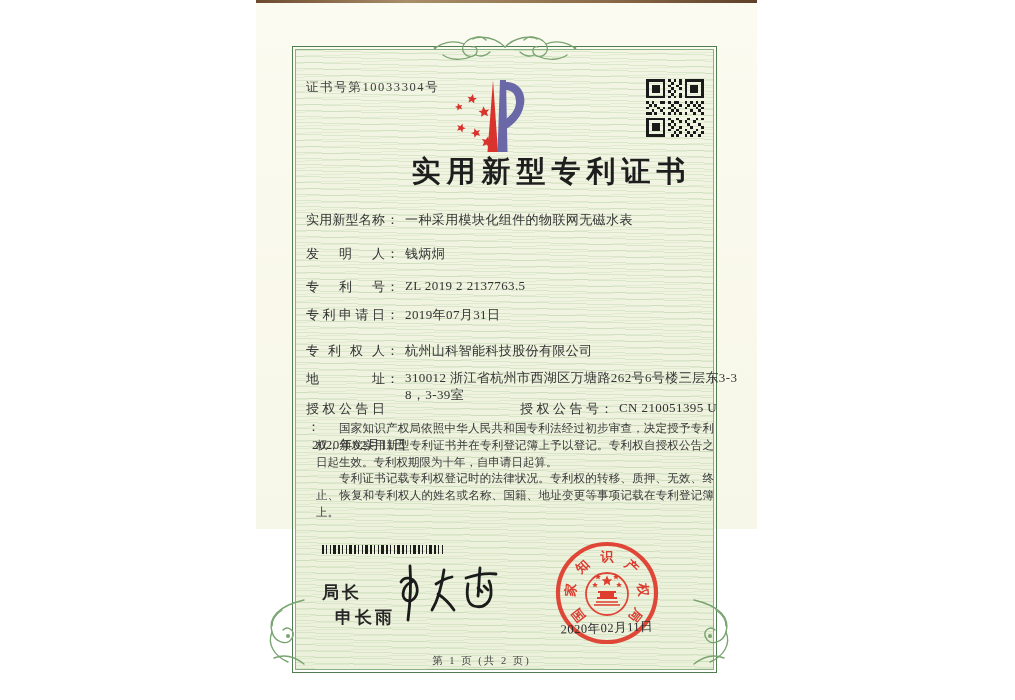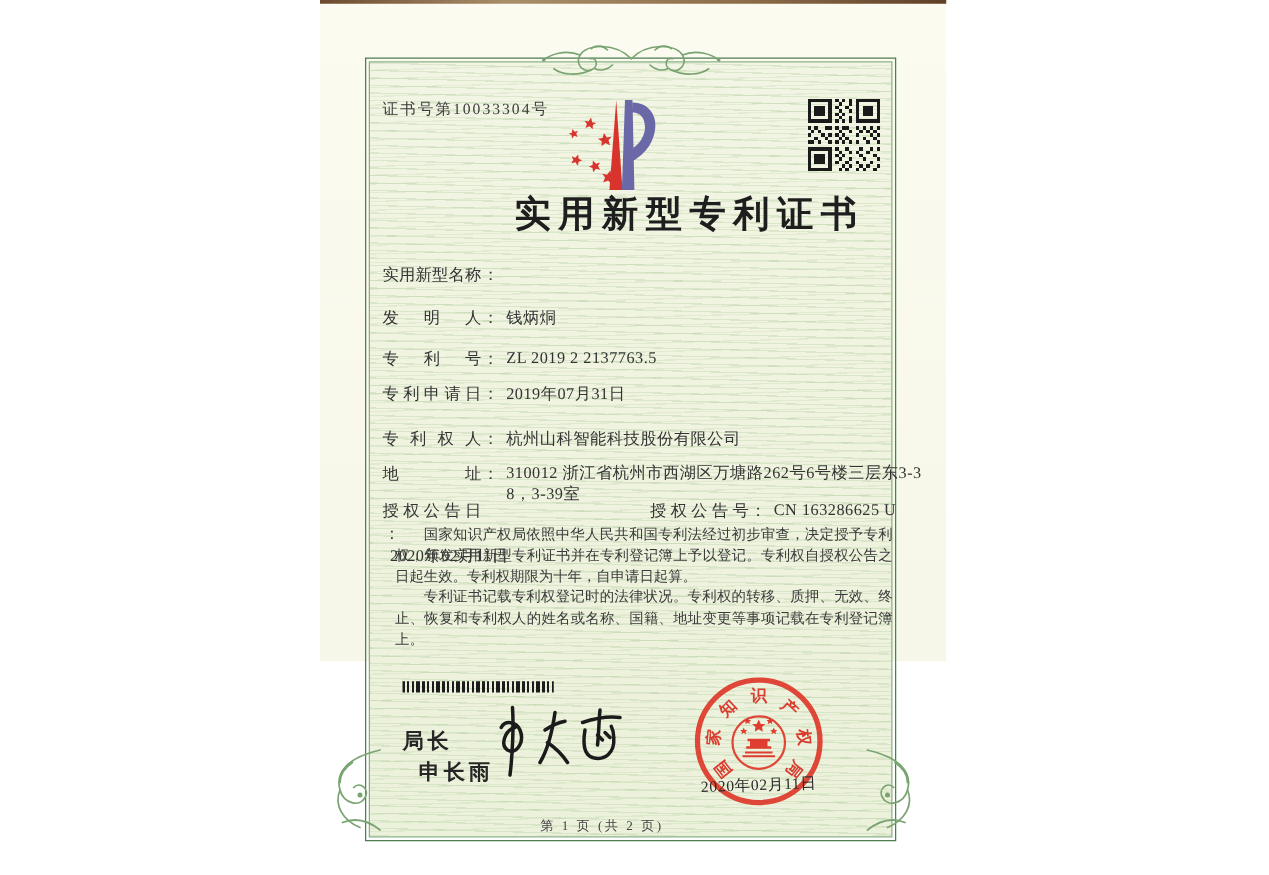--- a/index.html
+++ b/index.html
@@ -158,20 +158,21 @@
       <path fill-rule="evenodd" d="M0,14h7v7H0z M1,15h5v5H1z M2,16h3v3h-3z"></path>
       <path d="M8 0h1v1H8z M10 0h1v1h-1z M12 0h1v1h-1z M9 1h1v1H9z M12 1h1v1h-1z M8 2h1v1H8z M11 2h1v1h-1z M9 3h1v1H9z M12 3h1v1h-1z M8 4h1v1H8z M10 4h1v1h-1z M9 5h1v1H9z M12 5h1v1h-1z M8 6h1v1H8z M10 6h1v1h-1z M12 6h1v1h-1z M0 8h1v1H0z M2 8h1v1H2z M5 8h1v1H5z M6 8h1v1H6z M8 8h1v1H8z M10 8h1v1h-1z M11 8h1v1h-1z M14 8h1v1h-1z M16 8h1v1h-1z M18 8h1v1h-1z M20 8h1v1h-1z M1 9h1v1H1z M3 9h1v1H3z M9 9h1v1H9z M12 9h1v1h-1z M15 9h1v1h-1z M17 9h1v1h-1z M19 9h1v1h-1z M0 10h1v1H0z M4 10h1v1H4z M6 10h1v1H6z M8 10h1v1H8z M10 10h1v1h-1z M14 10h1v1h-1z M18 10h1v1h-1z M20 10h1v1h-1z M2 11h1v1H2z M5 11h1v1H5z M9 11h1v1H9z M11 11h1v1h-1z M16 11h1v1h-1z M19 11h1v1h-1z M0 12h1v1H0z M1 12h1v1H1z M3 12h1v1H3z M6 12h1v1H6z M8 12h1v1H8z M10 12h1v1h-1z M12 12h1v1h-1z M14 12h1v1h-1z M17 12h1v1h-1z M20 12h1v1h-1z M8 14h1v1H8z M11 14h1v1h-1z M15 14h1v1h-1z M18 14h1v1h-1z M20 14h1v1h-1z M9 15h1v1H9z M12 15h1v1h-1z M14 15h1v1h-1z M17 15h1v1h-1z M8 16h1v1H8z M10 16h1v1h-1z M15 16h1v1h-1z M19 16h1v1h-1z M9 17h1v1H9z M12 17h1v1h-1z M16 17h1v1h-1z M20 17h1v1h-1z M8 18h1v1H8z M11 18h1v1h-1z M14 18h1v1h-1z M18 18h1v1h-1z M10 19h1v1h-1z M12 19h1v1h-1z M15 19h1v1h-1z M17 19h1v1h-1z M20 19h1v1h-1z M9 20h1v1H9z M11 20h1v1h-1z M14 20h1v1h-1z M16 20h1v1h-1z M19 20h1v1h-1z"></path>
     </g>
   </svg>
 
   <div class="title">实用新型专利证书</div>
 
   <div class="row" style="top:211px;">
     <span class="jlabel">实用新型名称</span>
       <span class="colon">：</span>
+    <span class="val">一种采用模块化组件的物联网无磁水表</span>
   </div>
   <div class="row" style="top:245px;">
     <span class="jlabel">发明人</span>
       <span class="colon">：</span>
     <span class="val">钱炳烔</span>
   </div>
   <div class="row" style="top:278px;">
     <span class="jlabel">专利号</span>
       <span class="colon">：</span>
     <span class="val">ZL 2019 2 2137763.5</span>
@@ -194,21 +195,21 @@
       <div>8，3-39室</div>
     </span>
   </div>
   <div class="row" style="top:400px;flex-direction:column;">
     <span class="jlabel">授权公告日</span>
       <span class="colon">：</span>
     <span class="val">2020年02月11日</span>
     <span class="pair2">
       <span class="jlabel">授权公告号</span>
         <span class="colon">：</span>
-      <span class="val">CN 163286625 U</span>
+      <span class="val">CN 210051395 U</span>
     </span>
   </div>
 
   <div class="paras">
     <p>国家知识产权局依照中华人民共和国专利法经过初步审查，决定授予专利权，颁发实用新型专利证书并在专利登记簿上予以登记。专利权自授权公告之日起生效。专利权期限为十年，自申请日起算。</p>
     <p>专利证书记载专利权登记时的法律状况。专利权的转移、质押、无效、终止、恢复和专利权人的姓名或名称、国籍、地址变更等事项记载在专利登记簿上。</p>
   </div>
 
   <div class="barcode"></div>
   <div class="sig-title">局长</div>

